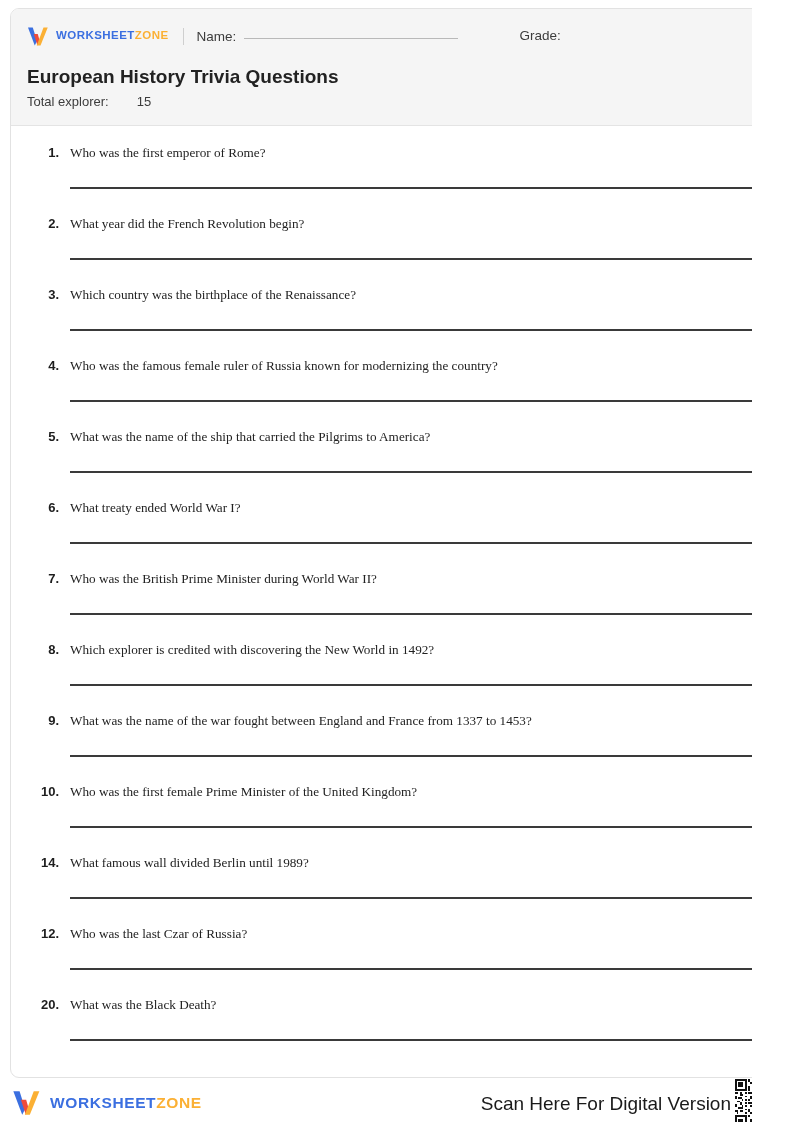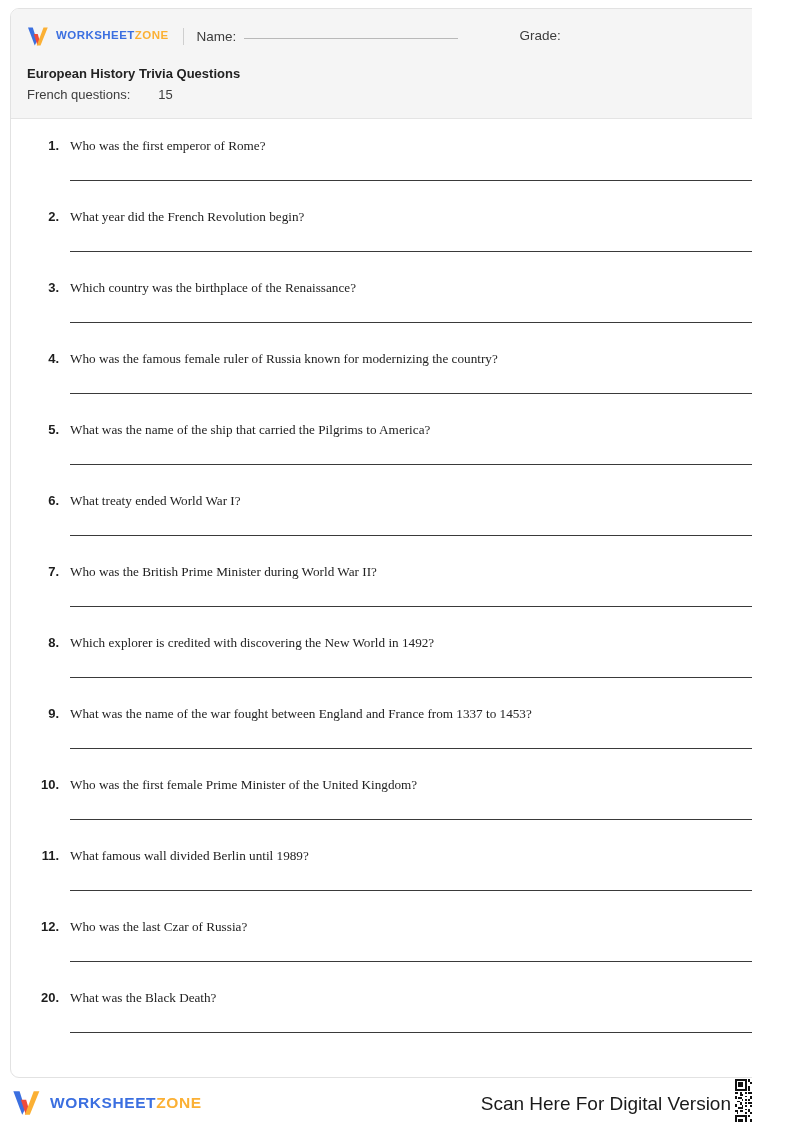--- a/index.html
+++ b/index.html
@@ -98,21 +98,21 @@
     background: #b9b9b9;
     margin-left: 8px;
     position: relative;
     top: -2px;
   }
   .field.name { max-width: 358px; }
   .field.grade { margin-left: 54px; max-width: 300px; flex-direction: column; }
 
   .header-title {
     margin-top: 17px;
-    font-size: 13px;
+    font-size: 19px;
     font-weight: bold;
     color: #222222;
     line-height: 1.2;
   }
   .header-meta {
     margin-top: 5px;
     font-size: 13px;
     color: #3c3c3c;
     line-height: 1.2;
   }
@@ -227,21 +227,21 @@
         <div class="field grade">
           <span class="field-label">Grade:</span>
           <span class="field-rule"></span>
         </div>
 
       </div>
 
       <div class="header-title">European History Trivia Questions</div>
 
       <div class="header-meta">
-        <span>French questions:</span><span class="meta-value">15</span>
+        <span>Total explorer:</span><span class="meta-value">15</span>
       </div>
 
     </div>
 
     <div class="sheet-body">
 
       <div class="question">
         <div class="q-num">1.</div>
         <div class="q-body">
           <div class="q-text">Who was the first emperor of Rome?</div>
@@ -315,21 +315,21 @@
 
       <div class="question">
         <div class="q-num">10.</div>
         <div class="q-body">
           <div class="q-text">Who was the first female Prime Minister of the United Kingdom?</div>
           <div class="q-rule"></div>
         </div>
       </div>
 
       <div class="question">
-        <div class="q-num">11.</div>
+        <div class="q-num">14.</div>
         <div class="q-body">
           <div class="q-text">What famous wall divided Berlin until 1989?</div>
           <div class="q-rule"></div>
         </div>
       </div>
 
       <div class="question">
         <div class="q-num">12.</div>
         <div class="q-body">
           <div class="q-text">Who was the last Czar of Russia?</div>

